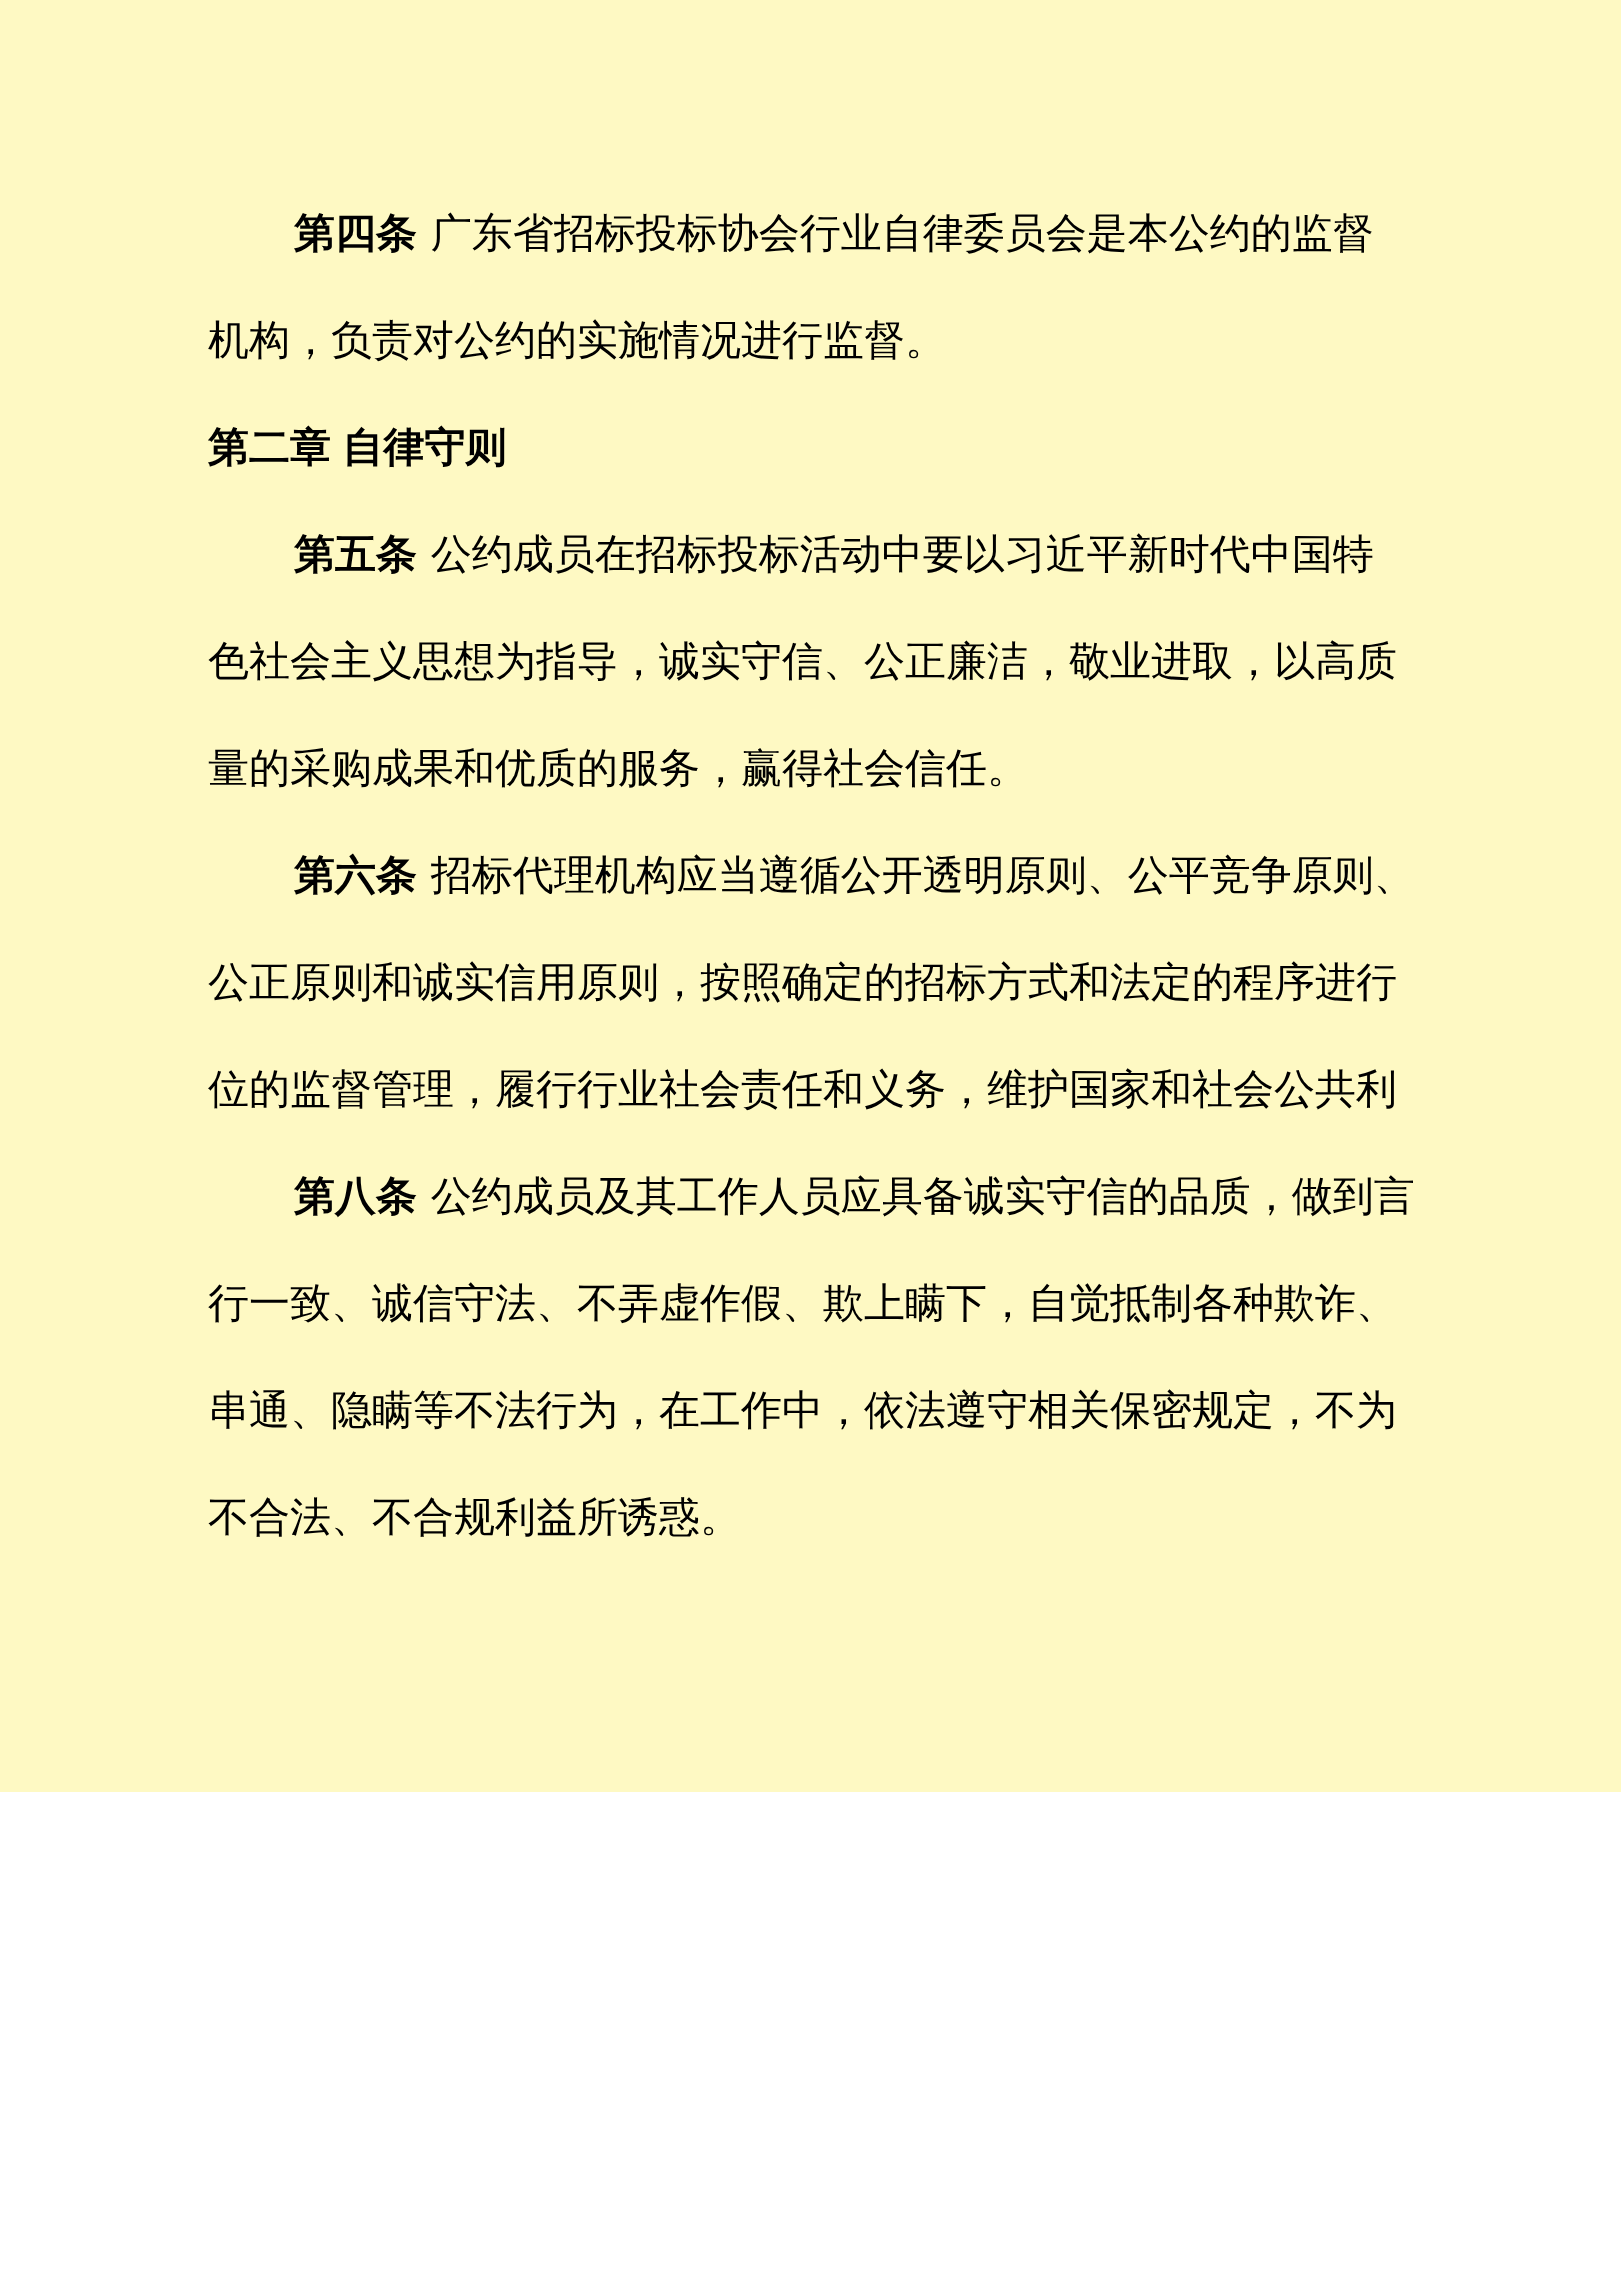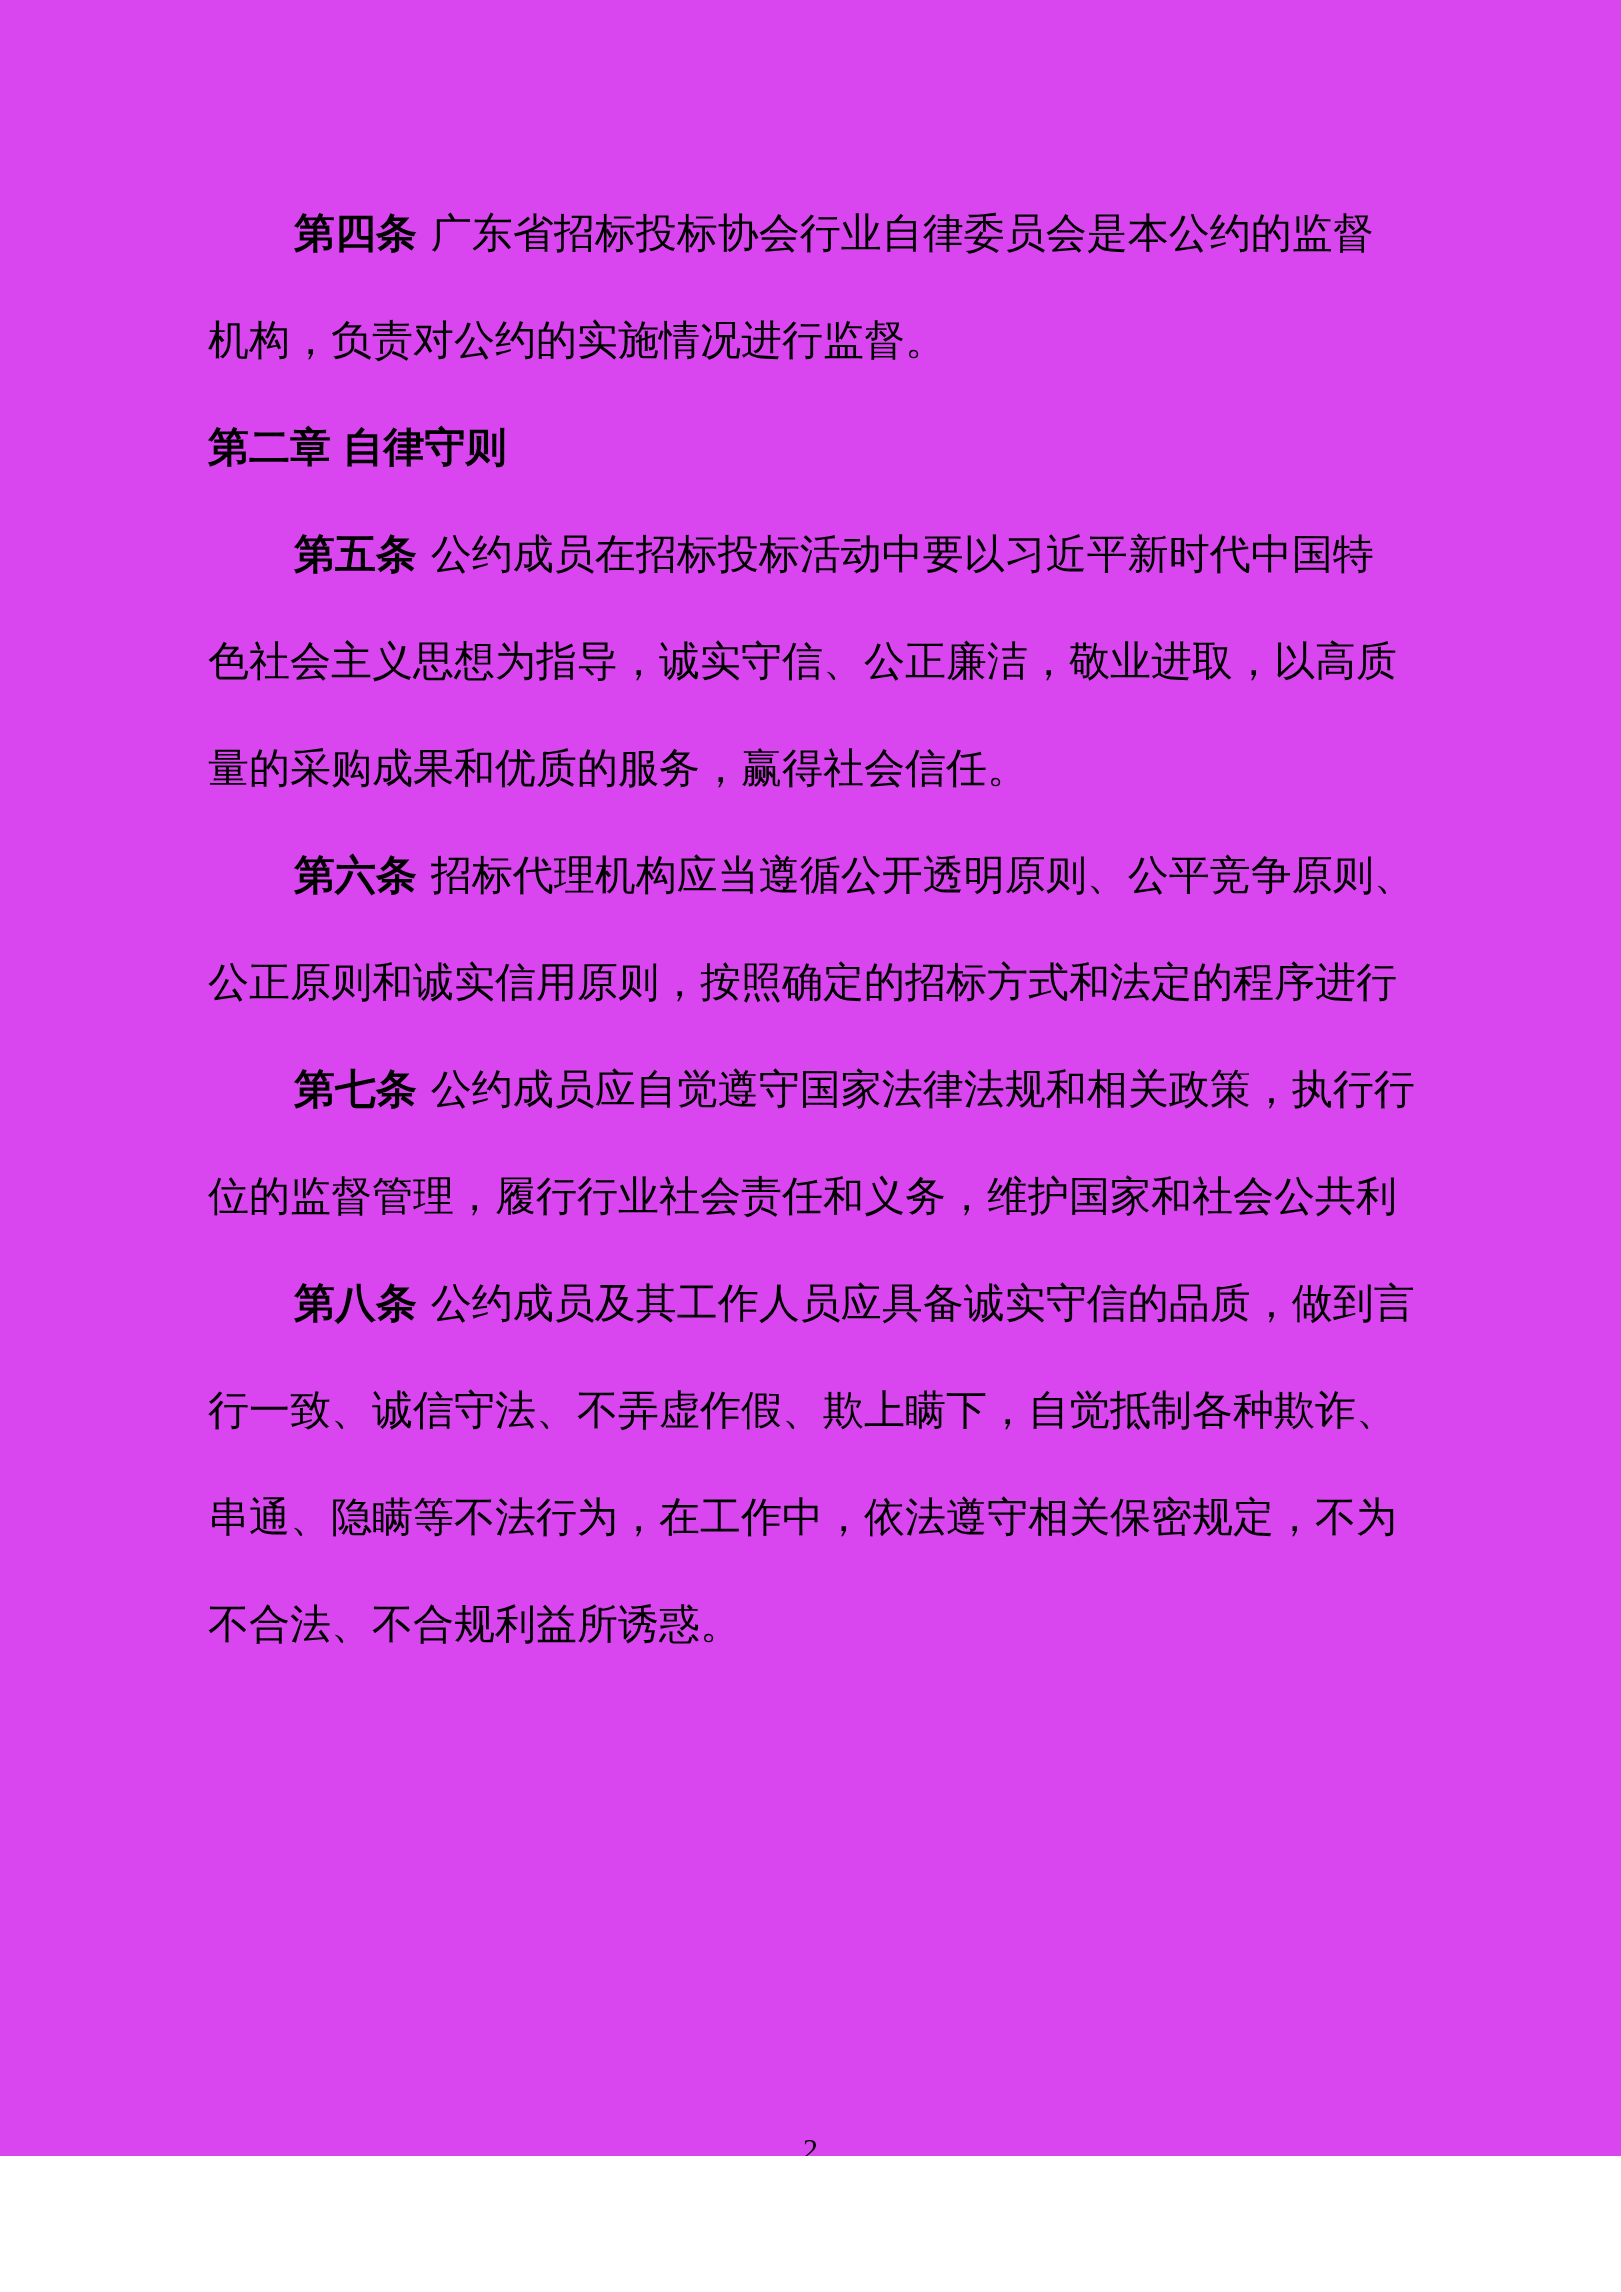--- a/index.html
+++ b/index.html
@@ -3,22 +3,22 @@
 <meta charset="utf-8">
 <style>
   html, body {
     margin: 0;
     padding: 0;
     background: #ffffff;
   }
   .sheet {
     position: relative;
     width: 1621px;
-    height: 2156px;
-    background: #d946ef;
+    height: 1792px;
+    background: #fef9c3;
     font-family: "Liberation Sans", sans-serif;
     color: #000000;
     overflow: hidden;
   }
   .content {
     position: absolute;
     left: 208px;
     top: 180px;
     width: 1198px;
   }
@@ -68,21 +68,20 @@
 
     <div class="line"><span>色社会主义思想为指导，诚实守信、公正廉洁，敬业进取，以高质</span></div>
 
     <div class="line"><span>量的采购成果和优质的服务，赢得社会信任。</span></div>
 
     <div class="line indent"><span class="lead">第六条</span><span>招标代理机构应当遵循公开透明原则、公平竞争原则、</span></div>
 
     <div class="line"><span>公正原则和诚实信用原则，按照确定的招标方式和法定的程序进行</span></div>
 
 
-    <div class="line indent"><span class="lead">第七条</span><span>公约成员应自觉遵守国家法律法规和相关政策，执行行</span></div>
 
 
     <div class="line"><span>位的监督管理，履行行业社会责任和义务，维护国家和社会公共利</span></div>
 
 
     <div class="line indent"><span class="lead">第八条</span><span>公约成员及其工作人员应具备诚实守信的品质，做到言</span></div>
 
     <div class="line"><span>行一致、诚信守法、不弄虚作假、欺上瞒下，自觉抵制各种欺诈、</span></div>
 
     <div class="line"><span>串通、隐瞒等不法行为，在工作中，依法遵守相关保密规定，不为</span></div>

